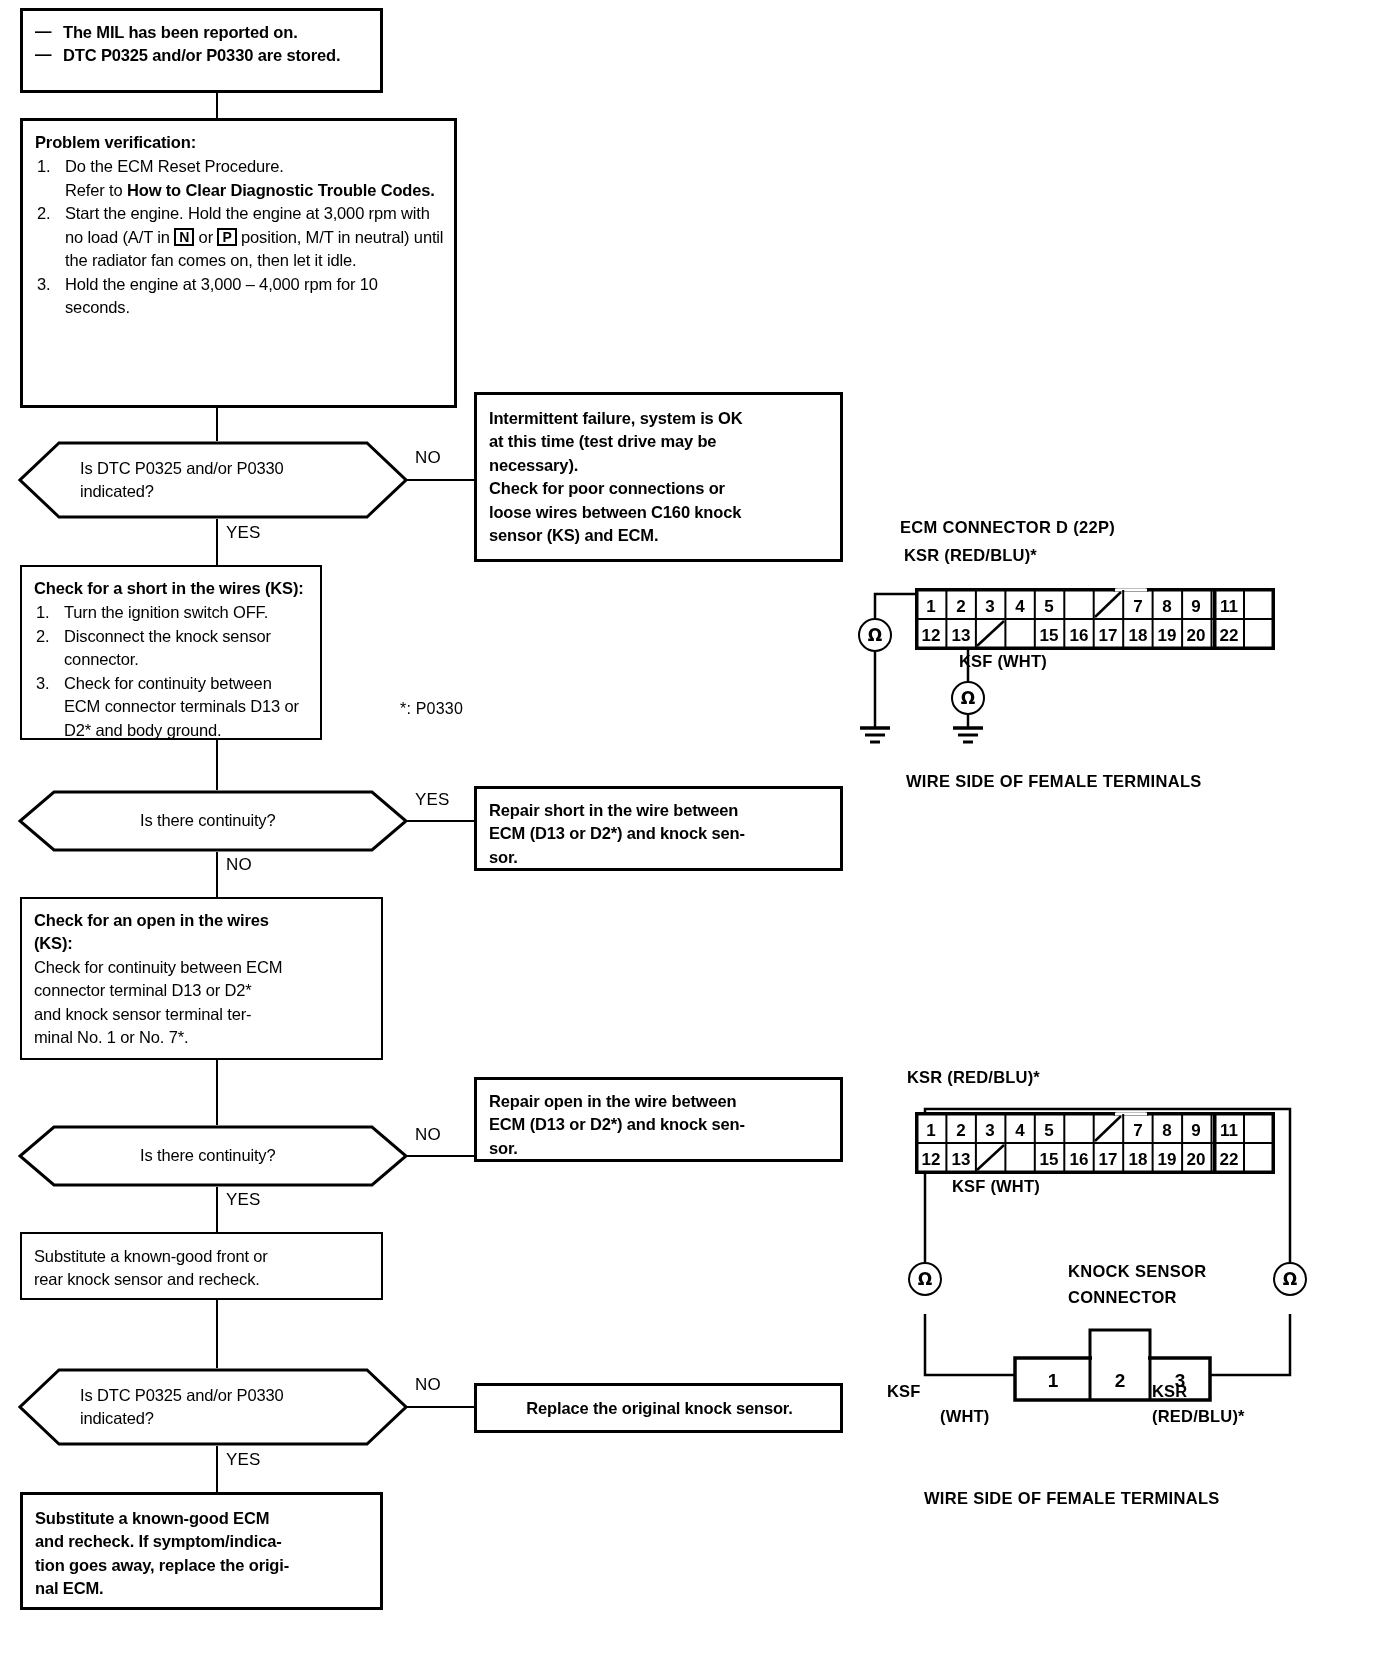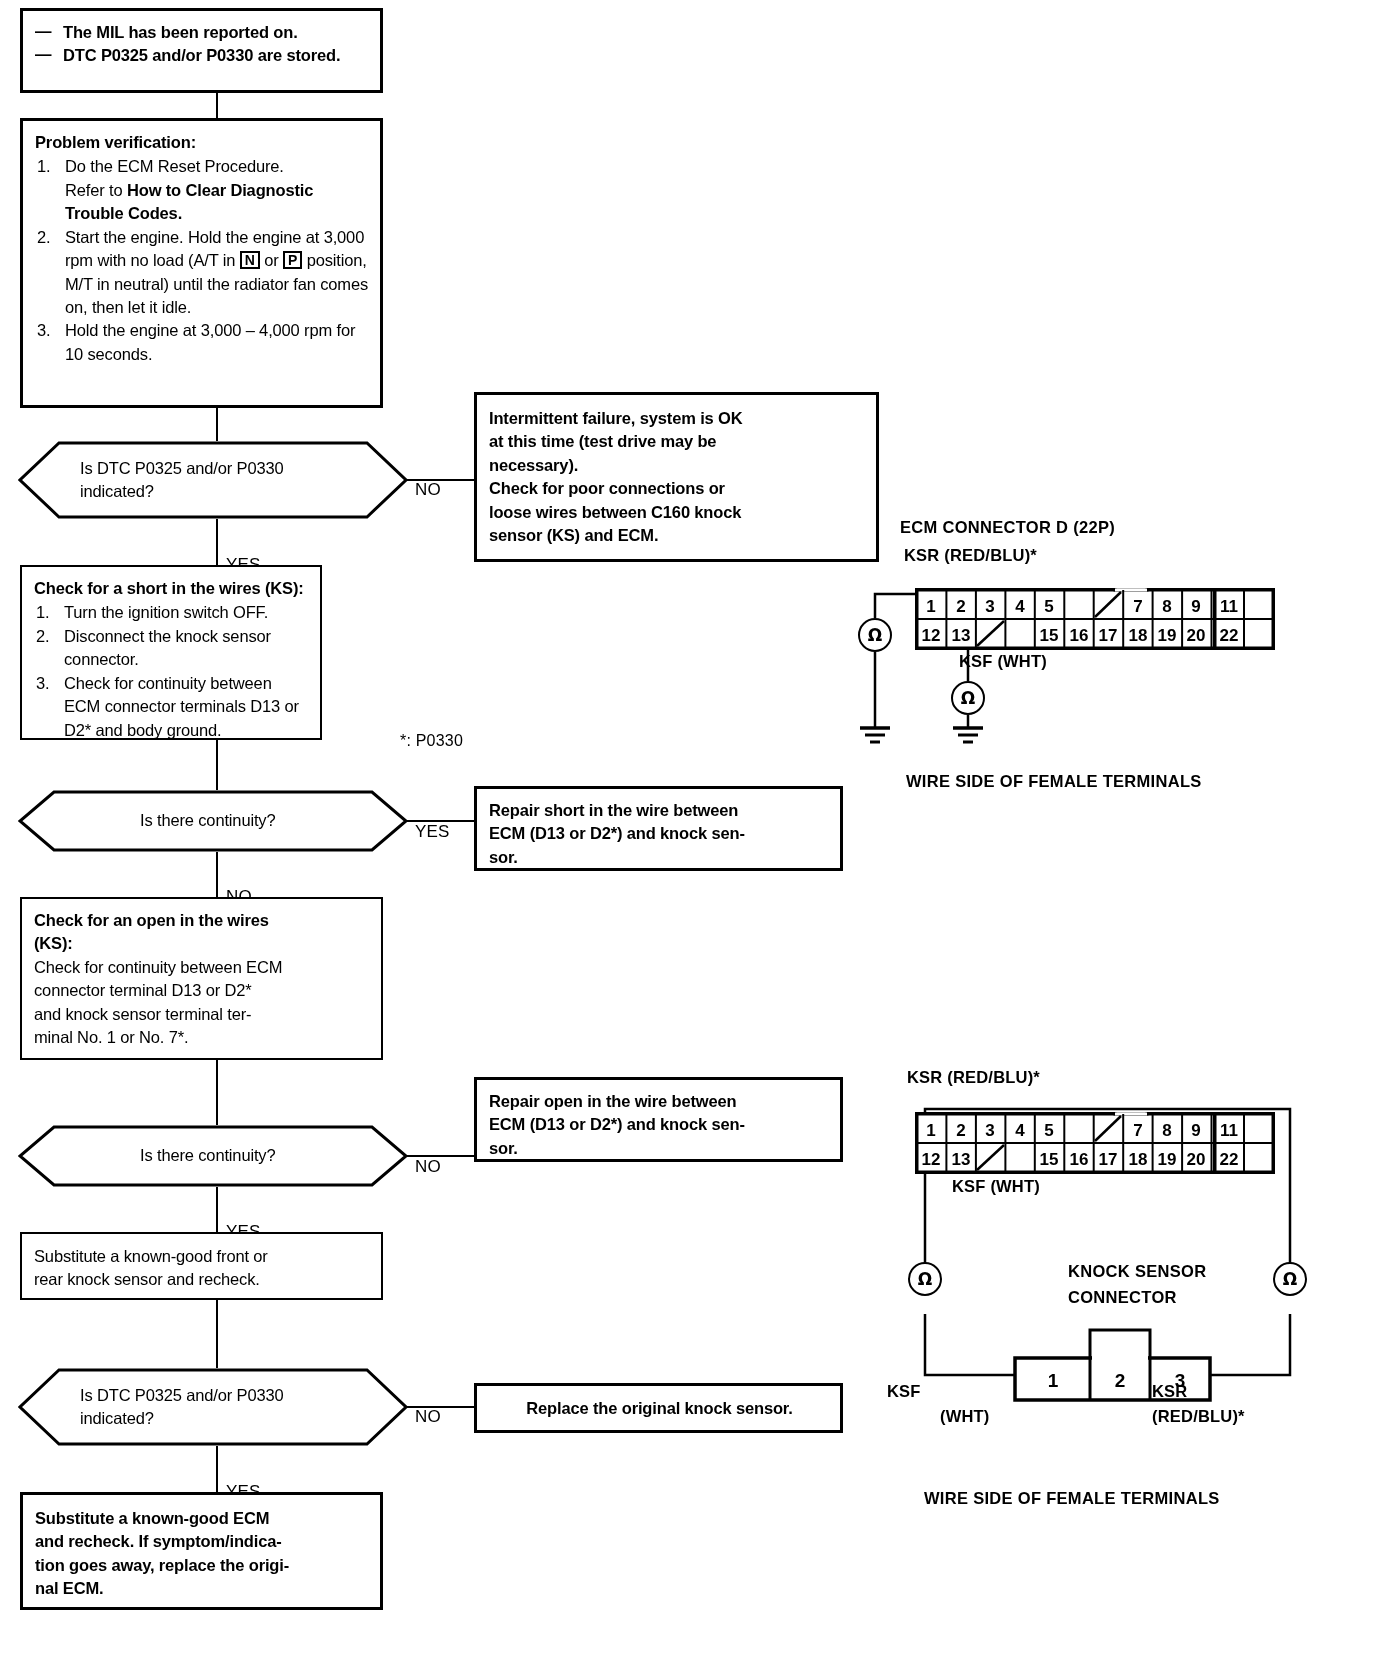--- a/index.html
+++ b/index.html
@@ -73,21 +73,20 @@
     font-size:16.5px;
     line-height:1.42;
     letter-spacing:-0.15px;
   }
 
   
   .lbl{
     position:absolute;
     font-size:17px;
     letter-spacing:0.2px;
-    margin-top:32px;
   }
 
   
   .vline{position:absolute;width:2px;background:#000;}
   .hline{position:absolute;height:2px;background:#000;}
 
   
   .conn-title{
     position:absolute;
     font-weight:bold;
@@ -126,21 +125,21 @@
       </li>
       <li>
         <span class="dash">—</span>
         <span>DTC P0325 and/or P0330 are stored.</span>
       </li>
     </ul>
   </div>
 
   <div class="vline" style="left:216px;top:93px;height:25px;"></div>
 
-  <div class="box" style="left:20px;top:118px;width:363px;height:290px;padding-top:10px;">
+  <div class="box" style="left:20px;top:118px;width:437px;height:290px;padding-top:10px;">
     <span class="hdr">Problem verification:</span>
     <ul class="nlist">
       <li>
         <span class="num">1.</span>
         <span>Do the ECM Reset Procedure.</span><br>
         <span>Refer to </span><span class="b">How to Clear Diagnostic Trouble Codes.</span>
       </li>
       <li>
         <span class="num">2.</span>
         <span>Start the engine. Hold the engine at 3,000 rpm with no load (A/T in </span><span class="keybox">N</span><span> or </span><span class="keybox">P</span><span> position, M/T in neutral) until the radiator fan comes on, then let it idle.</span>
@@ -163,21 +162,21 @@
       <span>indicated?</span>
     </div>
   </div>
 
   <div class="hline" style="left:406px;top:479px;width:68px;"></div>
   <div class="lbl" style="left:415px;top:448px;">NO</div>
 
   <div class="vline" style="left:216px;top:519px;height:46px;"></div>
   <div class="lbl" style="left:226px;top:523px;">YES</div>
 
-  <div class="box" style="left:474px;top:392px;width:405px;height:170px;padding-top:12px;font-weight:bold;">
+  <div class="box" style="left:474px;top:392px;width:369px;height:170px;padding-top:12px;font-weight:bold;">
     <span>Intermittent failure, system is OK</span><br>
     <span>at this time (test drive may be</span><br>
     <span>necessary).</span><br>
     <span>Check for poor connections or</span><br>
     <span>loose wires between C160 knock</span><br>
     <span>sensor (KS) and ECM.</span>
   </div>
 
   <div class="box thin" style="left:20px;top:565px;width:302px;height:175px;padding-top:10px;">
     <span class="hdr">Check for a short in the wires (KS):</span>

